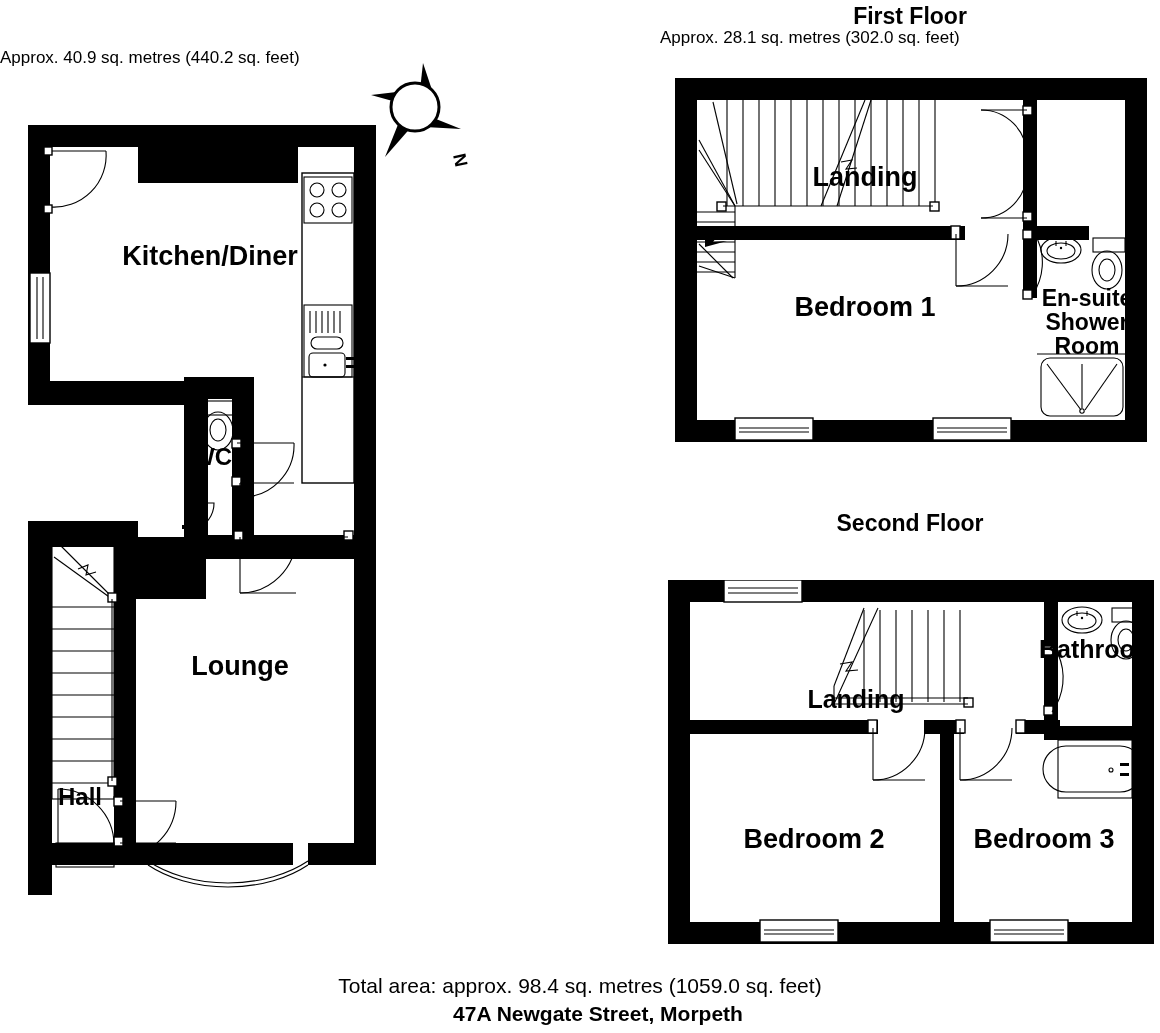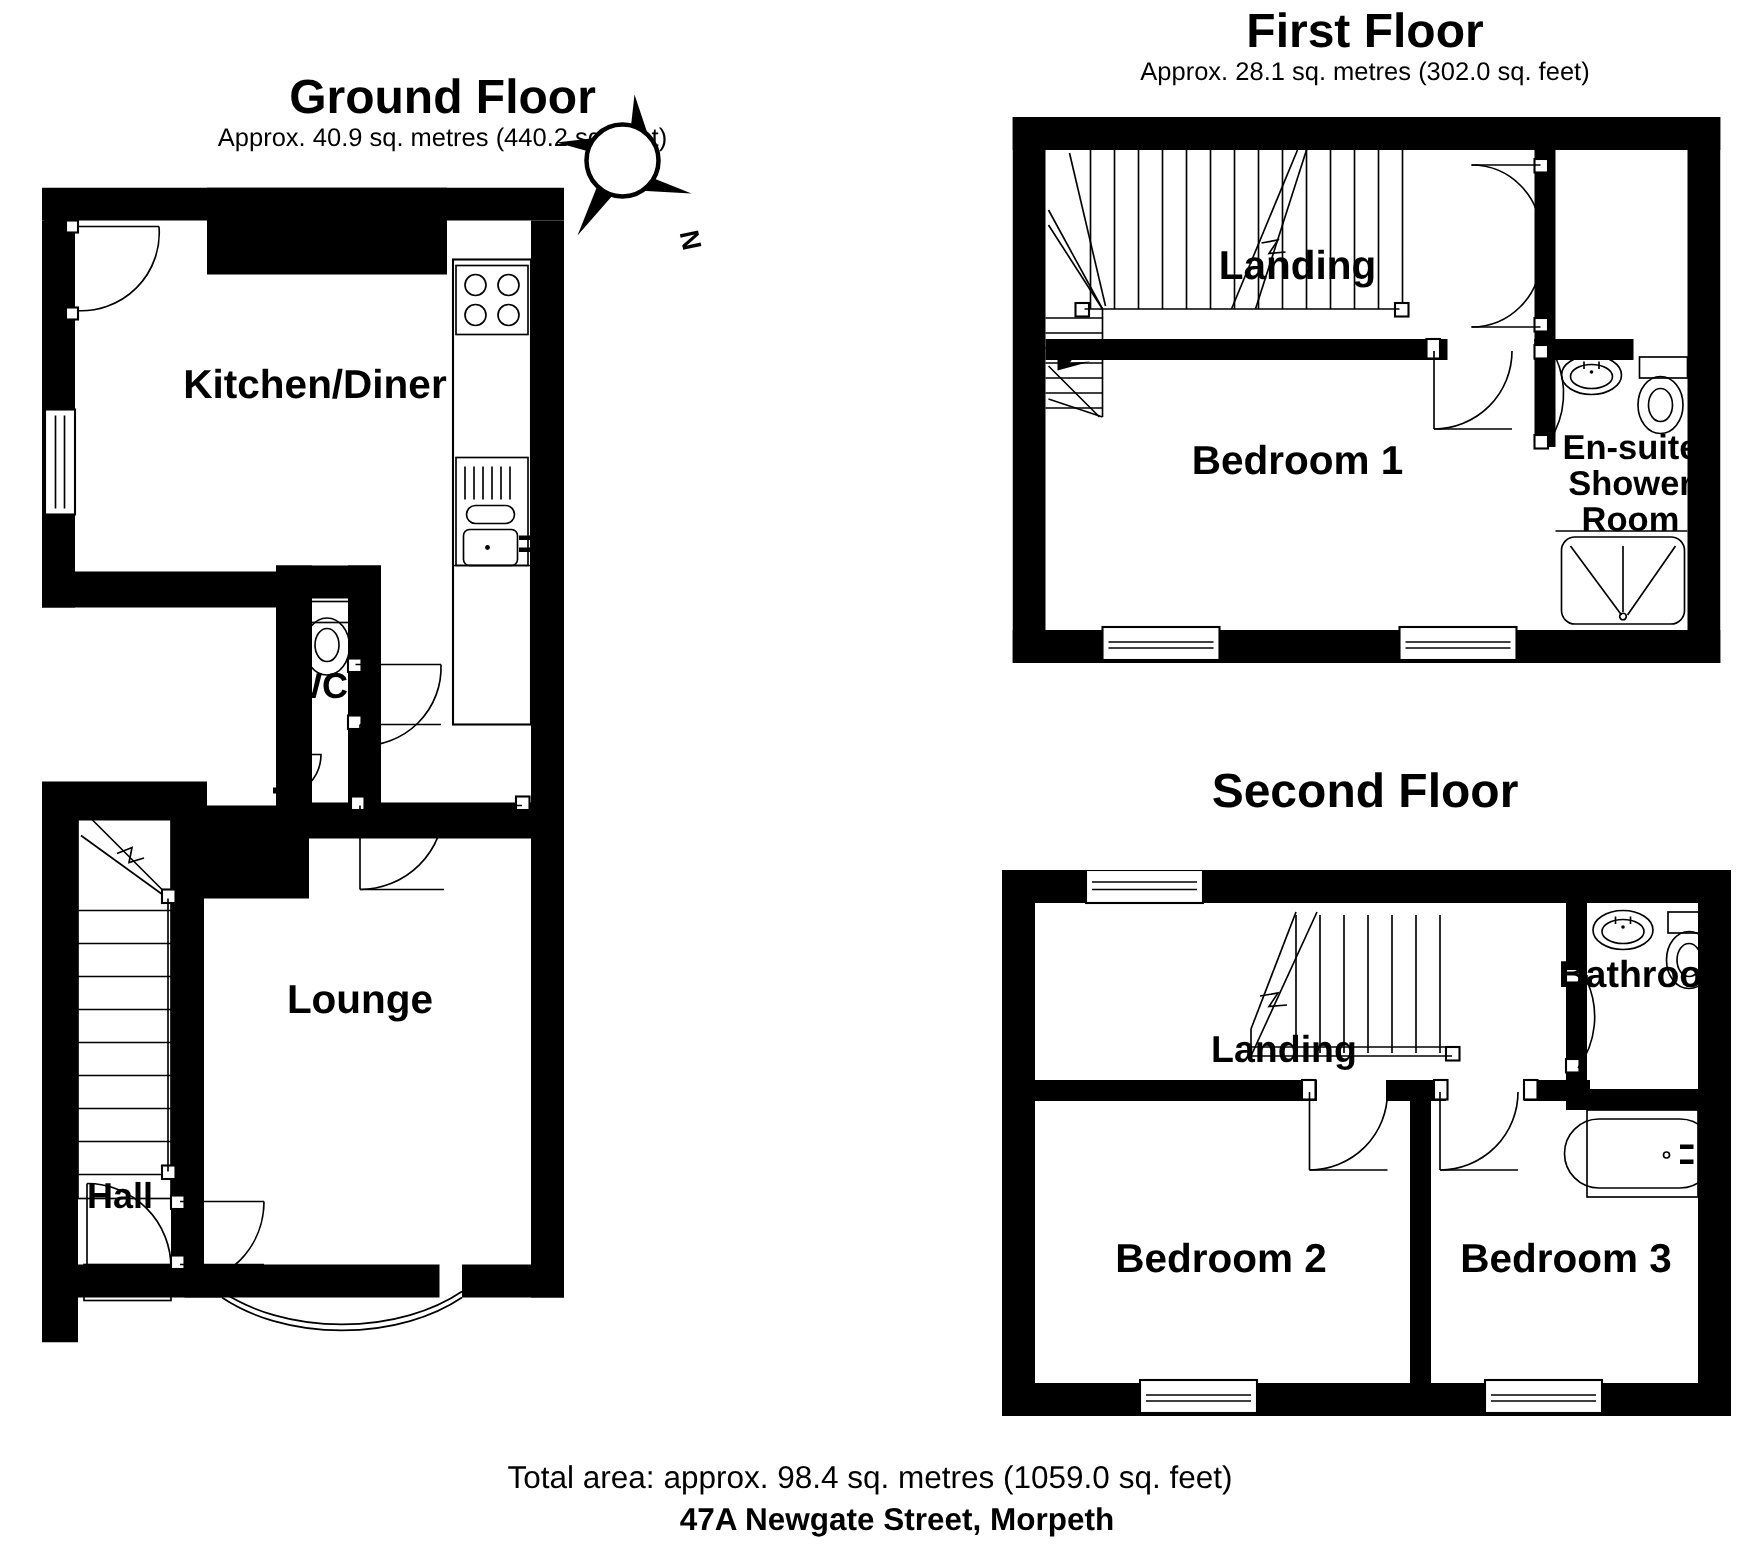--- a/index.html
+++ b/index.html
@@ -1,25 +1,25 @@
 <!DOCTYPE html>
 <html><head>
 <meta charset="utf-8">
 <style>
   html,body{margin:0;padding:0;background:#ffffff;}
   body{
     width:1160px;height:1033px;position:relative;overflow:hidden;
     font-family:"Liberation Sans", sans-serif;color:#000;
   }
   .floor-title{
-    font-size:32px;font-weight:bold;text-align:center;letter-spacing:0px;
+    font-size:23px;font-weight:bold;text-align:center;letter-spacing:0px;
     line-height:1.05;
   }
   .floor-sub{
-    font-size:17px;font-weight:normal;text-align:center;line-height:1.2;
+    font-size:17px;font-weight:normal;line-height:1.2;
   }
   .block{position:absolute;}
   #gf-head{left:0;top:48px;width:590px;}
   #ff-head{left:660px;top:4px;width:500px;}
   #sf-head{left:660px;top:511px;width:500px;}
 
   #gf-plan{position:absolute;left:12px;top:125px;padding-left:16px;}
   #ff-plan{position:absolute;left:675px;top:78px;}
   #sf-plan{position:absolute;left:668px;top:580px;}
   #compass{position:absolute;left:357px;top:55px;}
@@ -32,21 +32,20 @@
   .wall{fill:#000000;}
   .thin{fill:none;stroke:#000000;stroke-width:1.4;}
   .thin2{fill:none;stroke:#000000;stroke-width:1.1;}
   .fillwhite{fill:#ffffff;stroke:#000000;stroke-width:1.4;}
   .room-label{font-family:"Liberation Sans", sans-serif;font-weight:bold;fill:#000;}
 </style>
 </head>
 <body>
 
 <div class="block" id="gf-head">
-  <div class="floor-title">Ground Floor</div>
   <div class="floor-sub">Approx. 40.9 sq. metres (440.2 sq. feet)</div>
 </div>
 
 <div id="compass">
   <svg width="116" height="112" viewBox="0 0 116 112">
 
     <polygon class="wall" points="66,8 62,44 76,38"></polygon>
     <polygon class="wall" points="14,40 50,50 48,36"></polygon>
     <polygon class="wall" points="28,102 56,70 44,62"></polygon>
     <polygon class="wall" points="104,74 64,58 68,72"></polygon>

